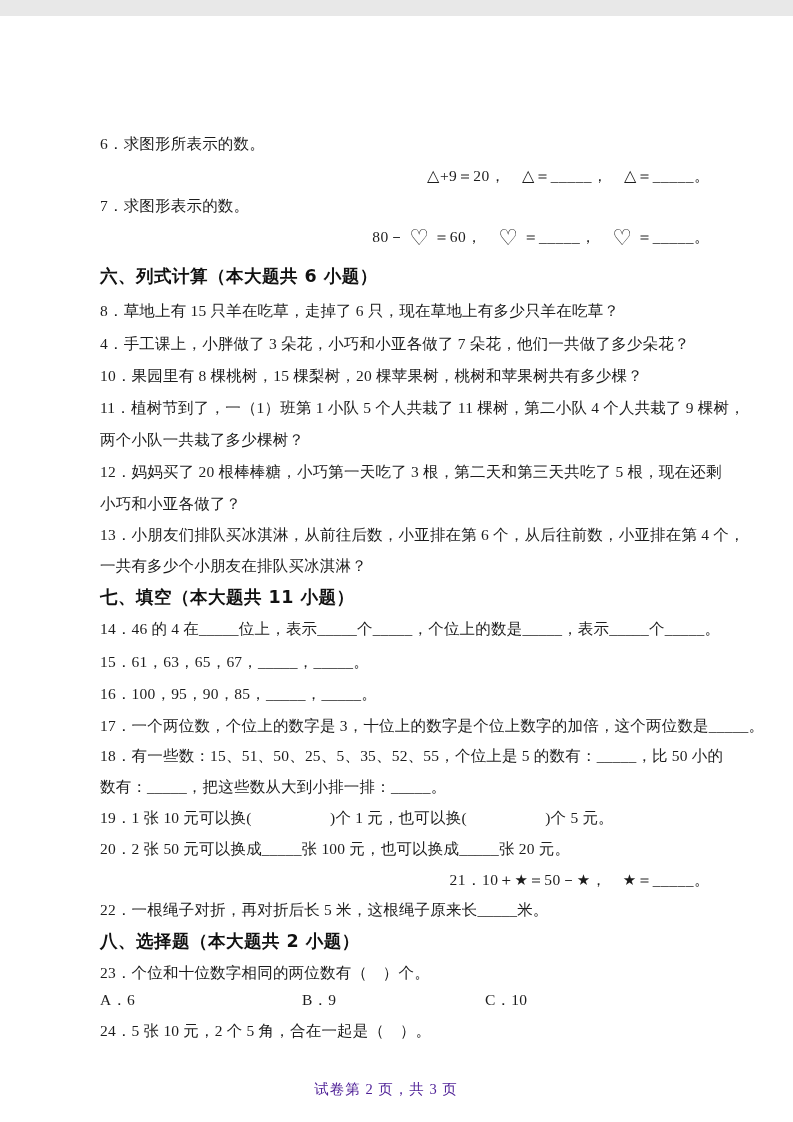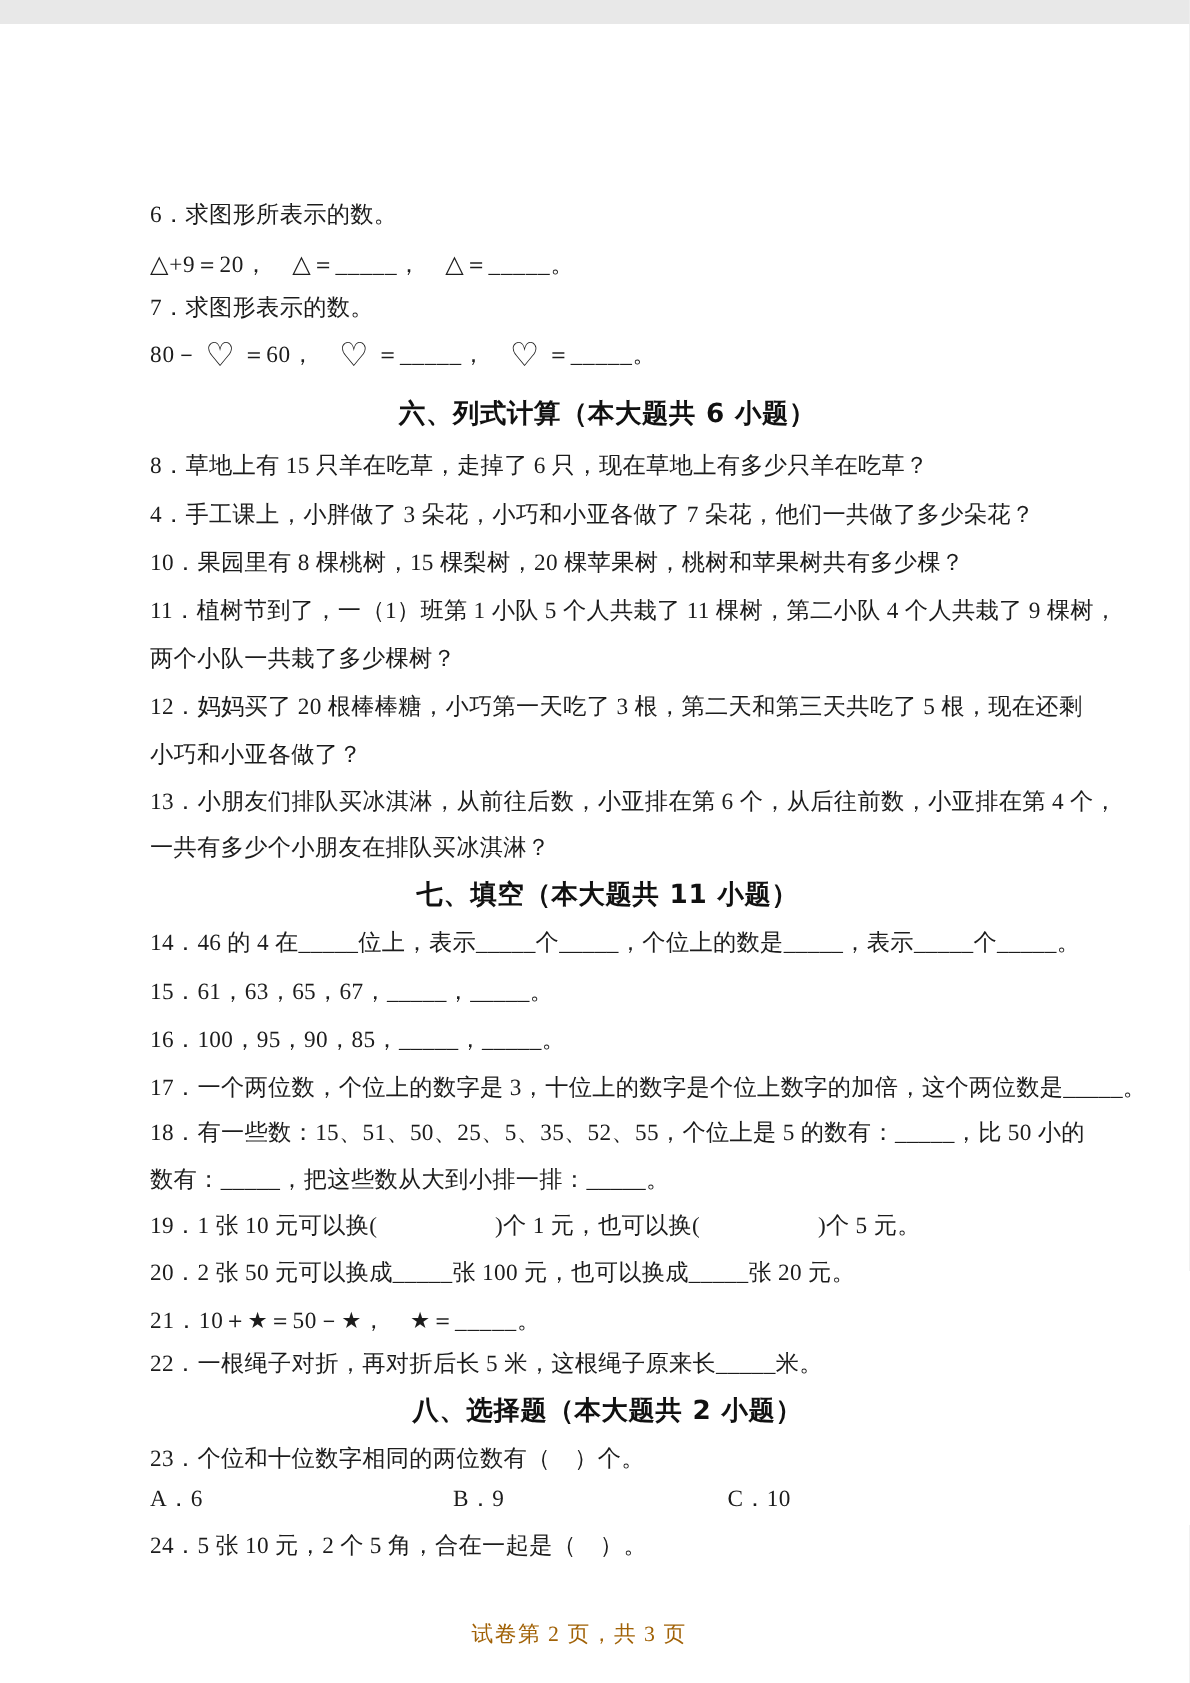--- a/index.html
+++ b/index.html
@@ -22,43 +22,42 @@
     font-size: 15.5px;
     white-space: nowrap;
     letter-spacing: 0.2px;
   }
   .heading {
     font-family: "DejaVu Sans", "Liberation Sans", sans-serif;
     font-weight: bold;
     font-size: 17.5px;
     letter-spacing: 0.5px;
     color: #111;
-    text-align: center;
   }
-  .formula { letter-spacing: 0.5px; }
+  .formula { letter-spacing: 0.5px; text-align: right; }
   .sym { font-family: "DejaVu Sans", sans-serif; }
   .tri  { font-size: 16px; }
   .star { font-size: 15px; }
   .heart {
     font-family: "DejaVu Sans", sans-serif;
     font-size: 22px;
     vertical-align: -3px;
   }
   .opt { position: absolute; top: 0; height: 24px; line-height: 24px; }
   .opt-a { left: 0; }
   .opt-b { left: 202px; }
   .opt-c { left: 385px; }
   .footer {
     position: absolute;
     top: 1064px;
     left: 0;
     width: 772px;
     text-align: center;
     font-size: 14.5px;
-    color: #a16207;
+    color: #4c1d95;
     letter-spacing: 1px;
   }
 </style>
 </head>
 <body>
 
 <div class="page">
 
   <p class="line" style="top:100px">6．求图形所表示的数。</p>
 

